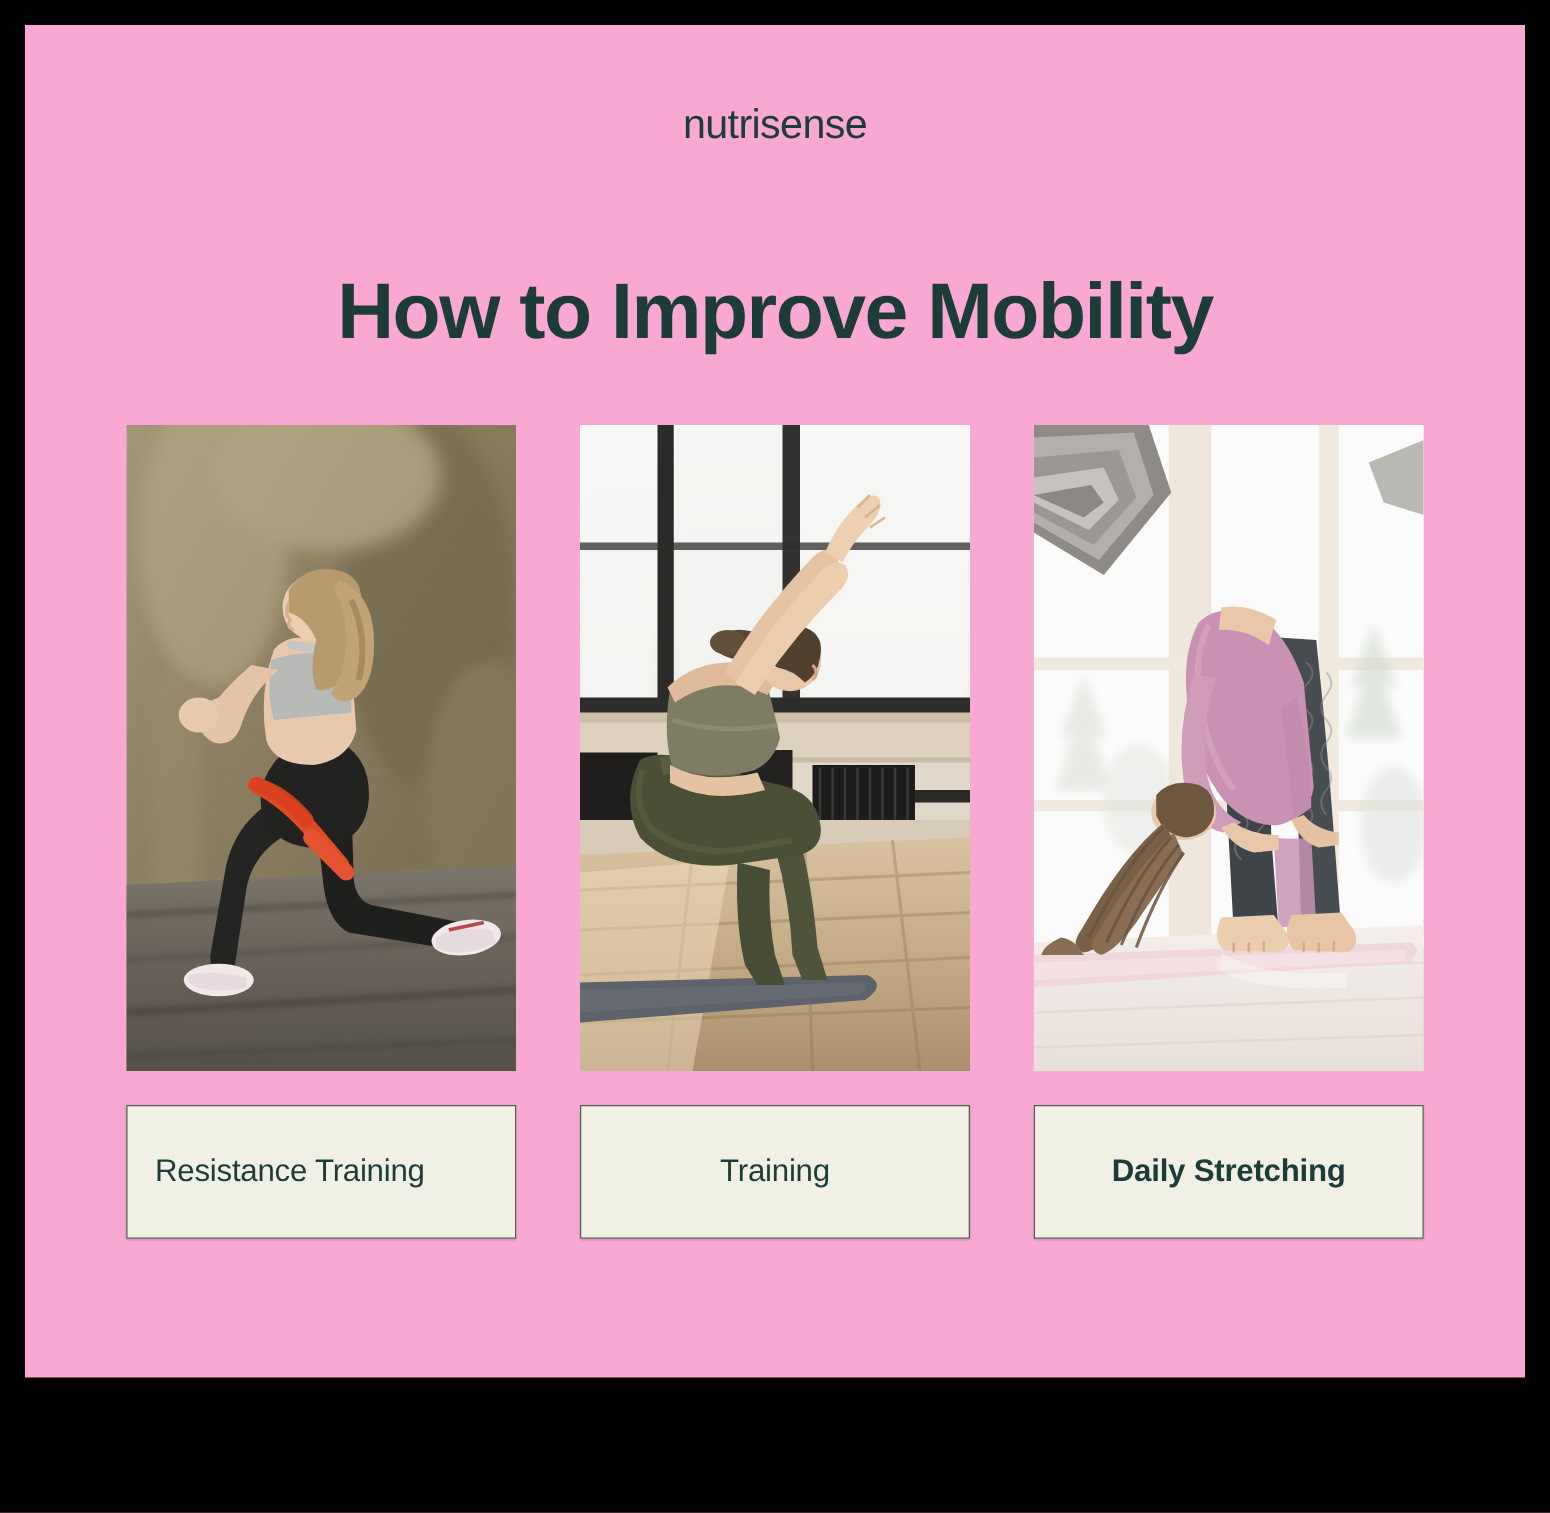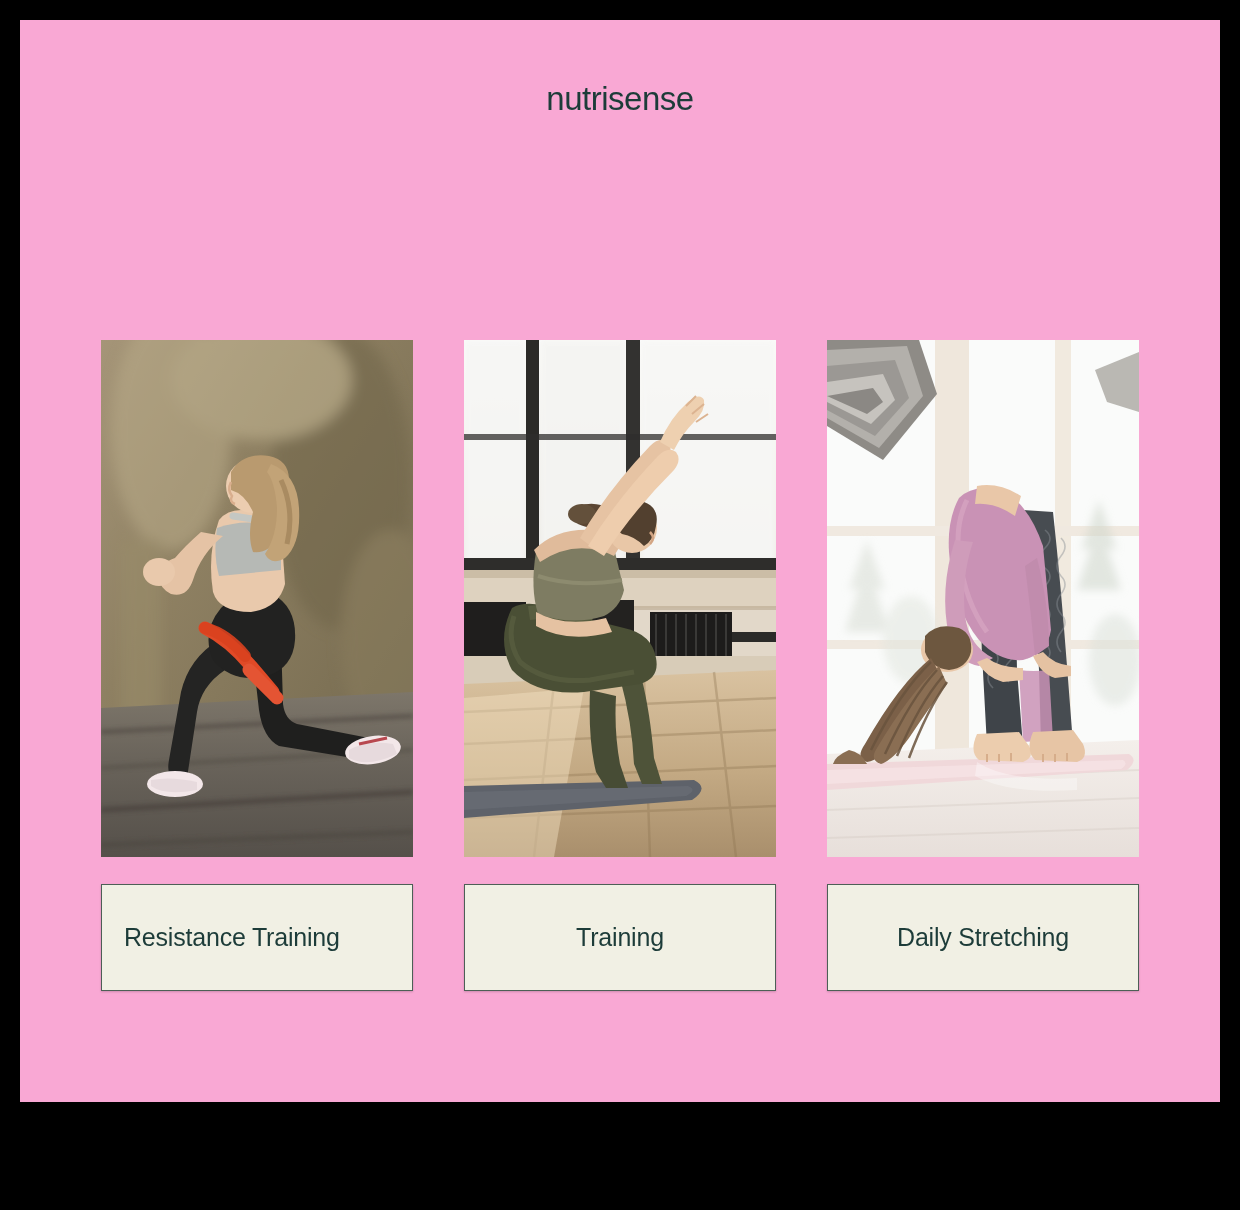--- a/index.html
+++ b/index.html
@@ -92,29 +92,30 @@
     font-size: 25px;
     font-weight: 500;
     color: #1d3c39;
     letter-spacing: -0.2px;
     padding: 0 10px;
     text-align: center;
   }
 
   .card-left  .label-text { text-align: left;  width: 100%; padding-left: 22px; }
   .card-mid   .label-text { text-align: center; }
-  .card-right .label-text { text-align: left; }
+  .card-right .label-text { text-align: left; font-weight: bold; }
 </style>
 </head>
 <body>
 
 <div class="canvas">
 
   <div class="brand">nutrisense</div>
 
+  <h1 class="title">How to Improve Mobility</h1>
 
   <div class="cards">
 
     <div class="card card-left">
       <div class="photo">
         <svg viewBox="0 0 312 517" preserveAspectRatio="xMidYMid slice" aria-hidden="true">
           <defs>
             <linearGradient id="p1bg" x1="0" y1="0" x2="1" y2="1">
               <stop offset="0%" stop-color="#a59578"></stop>
               <stop offset="35%" stop-color="#8e8062"></stop>

